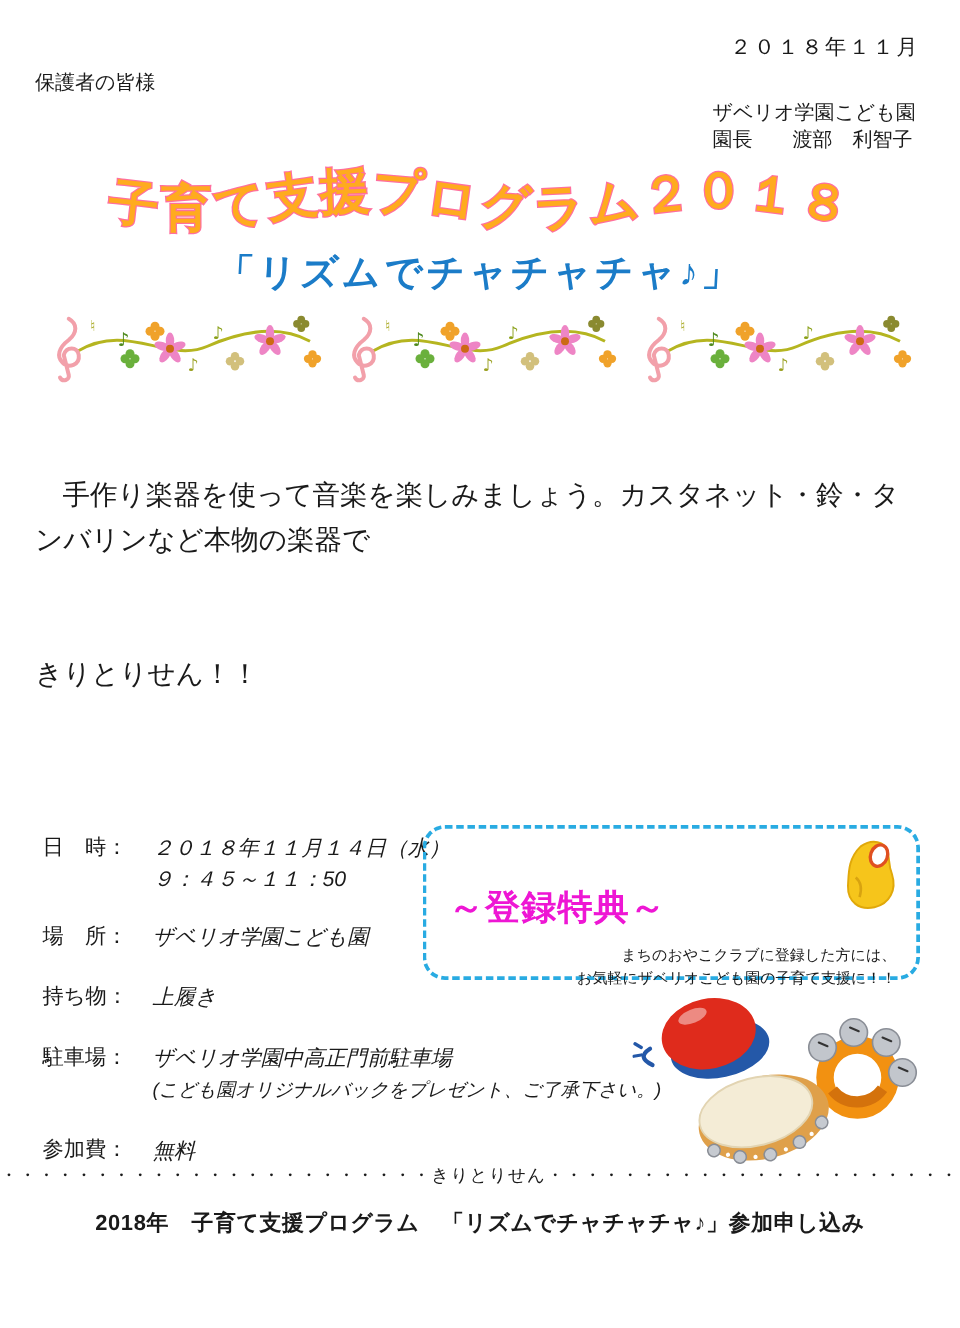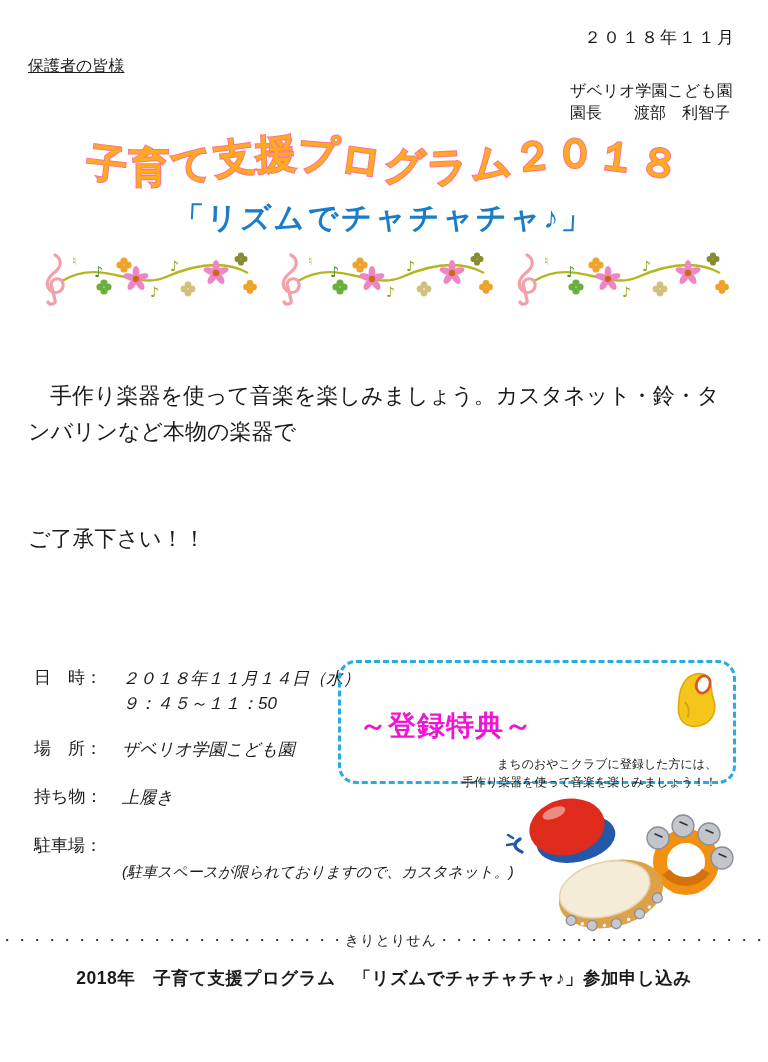--- a/index.html
+++ b/index.html
@@ -8,21 +8,21 @@
     width:768px; height:1062px;
     font-family:"Liberation Sans","DejaVu Sans",sans-serif;
     color:#1a1a1a;
     overflow:hidden;
   }
   .page { position:relative; width:768px; height:812px; padding-top:24px; }
 
   
   .header { position:relative; height:100px; }
   .top-date { position:absolute; top:2px; right:32px; font-size:17px; letter-spacing:2px; }
-  .salutation { position:absolute; top:32px; left:28px; font-size:16px;text-decoration:underline; }
+  .salutation { position:absolute; top:32px; left:28px; font-size:16px; }
   .org-block { position:absolute; top:56px; left:570px; font-size:16px; line-height:1.4; }
 
   
   .wave-title {
     margin-top:12px; text-align:center;
     font-size:40px; font-weight:bold; letter-spacing:2px;
     color:#ffab1e; line-height:1.2; height:60px;
   }
   .wave-title span {
     display:inline-block;
@@ -159,49 +159,53 @@
     <svg width="220" height="62" viewBox="0 0 220 62">
         <use href="#garland"></use>
       </svg>
     <svg width="220" height="62" viewBox="0 0 220 62">
         <use href="#garland"></use>
       </svg>
   </div>
 
   <div class="intro">
     <div>　手作り楽器を使って音楽を楽しみましょう。カスタネット・鈴・タンバリンなど本物の楽器で</div>
-    <div>ご了承下さい！！</div>
+    <div>きりとりせん！！</div>
   </div>
 
   <div class="info">
     <div class="details">
       <div class="dgroup">
         <span class="dlabel">日　時：</span>
         <span class="dvals"><span>２０１８年１１月１４日（水）</span><br>
         <span>９：４５～１１：50</span></span>
       </div>
       <div class="dgroup">
         <span class="dlabel">場　所：</span>
         <span class="dvals">ザベリオ学園こども園</span>
       </div>
       <div class="dgroup">
         <span class="dlabel">持ち物：</span>
         <span class="dvals">上履き</span>
       </div>
       <div class="dgroup">
         <span class="dlabel">駐車場：</span>
-        <span class="dvals"><br>
-        <span class="sub">(駐車スペースが限られておりますので、カスタネット。)</span></span>
+        <span class="dvals"><span>ザベリオ学園中高正門前駐車場</span><br>
+        <span class="sub">(こども園オリジナルバックをプレゼント、ご了承下さい。)</span></span>
+      </div>
+      <div class="dgroup">
+        <span class="dlabel">参加費：</span>
+        <span class="dvals">無料</span>
       </div>
     </div>
 
     <div class="benefit-box">
       <div class="benefit-title">～登録特典～</div>
       <div class="benefit-line">まちのおやこクラブに登録した方には、</div>
-      <div class="benefit-line">手作り楽器を使って音楽を楽しみましょう！！</div>
+      <div class="benefit-line">お気軽にザベリオこども園の子育て支援に！！</div>
       <svg class="bag-icon" width="52" height="58" viewBox="0 0 50 56">
         <path d="M20 5 C 30 0 39 4 40 12 C 41 18 39 22 41 30 C 43 42 36 52 24 53 C 12 54 4 46 6 34 C 8 24 9 13 20 5 Z" fill="#f6c51b" stroke="#e0a80a" stroke-width="1.5" transform="rotate(-8 25 28)"></path>
         <ellipse cx="31" cy="13" rx="6.5" ry="8.5" fill="#ffffff" stroke="#e05020" stroke-width="2.6" transform="rotate(20 31 13)"></ellipse>
         <path d="M13 30 q6 5 3 15" stroke="#d8a310" stroke-width="2" fill="none"></path>
       </svg>
     </div>
 
     <svg class="instruments" width="230" height="140" viewBox="0 0 230 140">
 
       <g>

